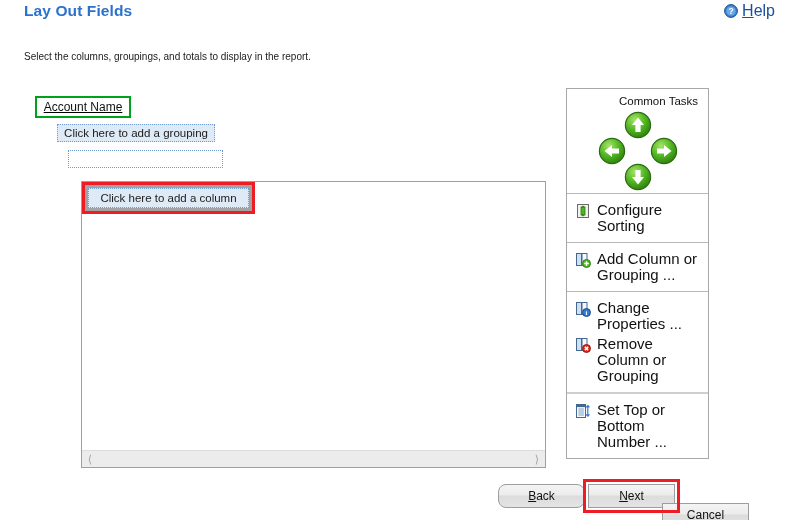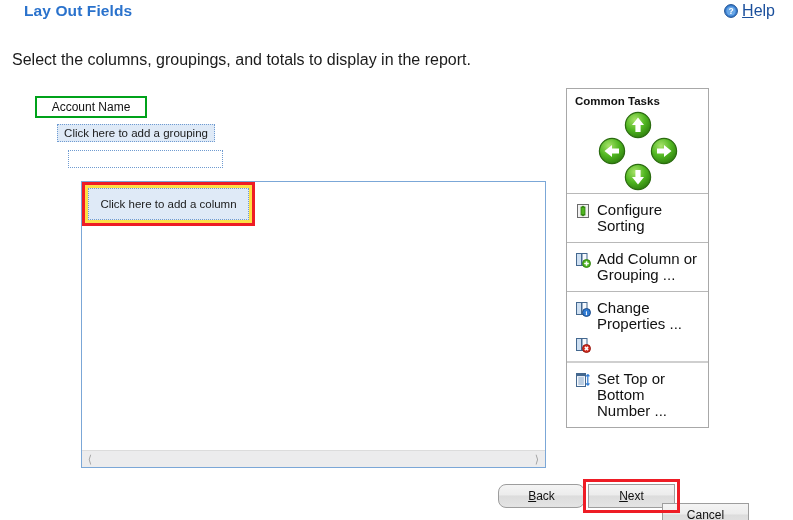--- a/index.html
+++ b/index.html
@@ -38,45 +38,46 @@
   }
   #help-link .help-text {
     font-size: 16px;
     color: #1a4f9c;
   }
   #help-link .help-text u { text-decoration: underline; }
   .help-icon-svg { display: block; }
 
   #subtitle {
     position: absolute;
-    left: 12px;
+    left: 24px;
     top: 51px;
-    font-size: 16px;
+    font-size: 10px;
     color: #1b1b1b;
   }
 
   
   #designer {
     position: absolute;
     left: 0;
     top: 88px;
     width: 560px;
     height: 390px;
   }
 
   
   #account-name-highlight {
     position: absolute;
     left: 35px;
     top: 8px;
-    width: 112px;
+    width: 96px;
     height: 22px;
     border: 2px solid #00a21a;
     box-sizing: border-box;
     background: #ffffff;
+    text-decoration: underline;
   }
   #account-name-field {
     width: 100%;
     height: 100%;
     display: flex;
     align-items: center;
     justify-content: center;
     font-size: 12px;
     color: #111;
     box-sizing: border-box;
@@ -111,24 +112,24 @@
     background: #ffffff;
     box-sizing: border-box;
   }
 
   
   #column-highlight {
     position: absolute;
     left: 82px;
     top: 94px;
     width: 173px;
-    height: 44px;
+    height: 32px;
     border: 3px solid #ee1c25;
     box-sizing: border-box;
-    background: #fde047;
+    background: #a3a3a3;
     z-index: 6;
     padding: 3px;
   }
   #column-placeholder {
     width: 100%;
     height: 100%;
     border: 1px dotted #6f9bd1;
     background: #dfeaf7;
     box-sizing: border-box;
     display: flex;
@@ -186,22 +187,23 @@
     left: 566px;
     top: 88px;
     width: 143px;
     border: 1px solid #a8a8a8;
     box-sizing: border-box;
     background: #ffffff;
   }
   #ct-header {
     padding: 6px 0 0 8px;
     font-size: 11.5px;
-    font-weight: bold;
+    font-weight: normal;
     color: #111;
+    margin-left: 44px;
   }
   #ct-dpad {
     position: relative;
     height: 84px;
     margin-top: 2px;
   }
   .dpad-btn {
     position: absolute;
     width: 28px;
     height: 28px;
@@ -421,20 +423,21 @@
     </div>
     <div class="ct-item">
       <span class="ct-icon">
         <svg width="16" height="16" viewBox="0 0 16 16">
           <rect x="1.5" y="1.5" width="5" height="12" fill="#cfe0f2" stroke="#44688f" stroke-width="1"></rect>
           <rect x="7" y="1.5" width="5" height="12" fill="#f6f9fd" stroke="#44688f" stroke-width="1"></rect>
           <circle cx="11.5" cy="11.5" r="4" fill="#d62d20" stroke="#8c1209" stroke-width="0.9"></circle>
           <path d="M9.9 9.9 L13.1 13.1 M13.1 9.9 L9.9 13.1" stroke="#ffffff" stroke-width="1.5"></path>
         </svg>
       </span>
+      <span class="ct-label">Remove Column or Grouping</span>
     </div>
   </div>
 
   <div class="ct-group spaced">
     <div class="ct-item">
       <span class="ct-icon">
         <svg width="16" height="16" viewBox="0 0 16 16">
           <rect x="1.5" y="1.5" width="9" height="13" fill="#f6f9fd" stroke="#44688f" stroke-width="1"></rect>
           <rect x="1.5" y="1.5" width="9" height="2.6" fill="#44688f"></rect>
           <path d="M3.3 6 h5.6 M3.3 8 h5.6 M3.3 10 h5.6 M3.3 12 h5.6" stroke="#7fa0c4" stroke-width="1"></path>

